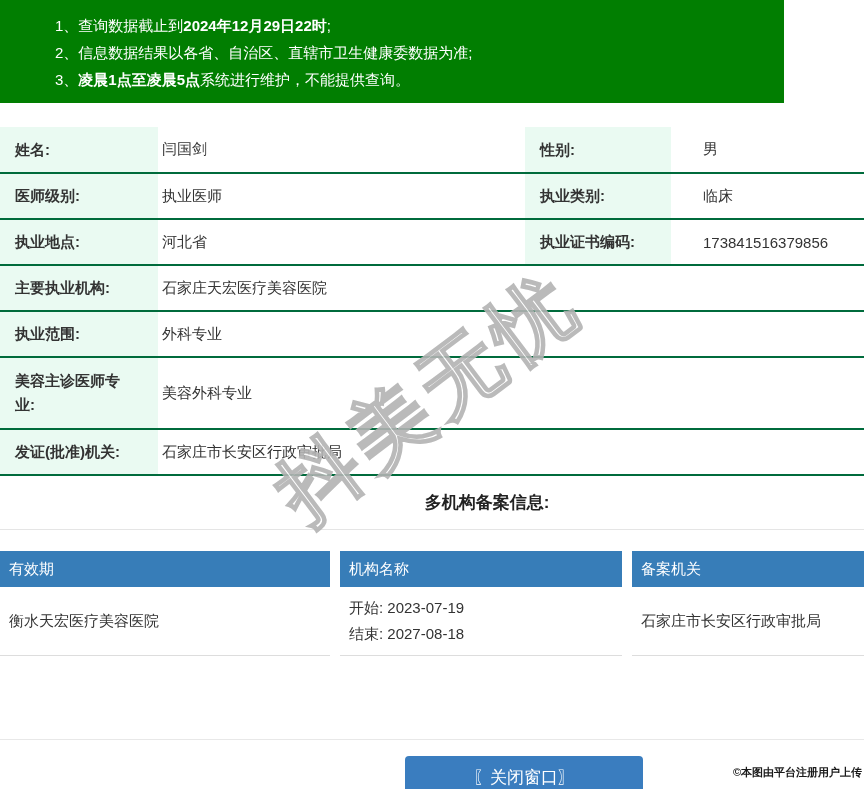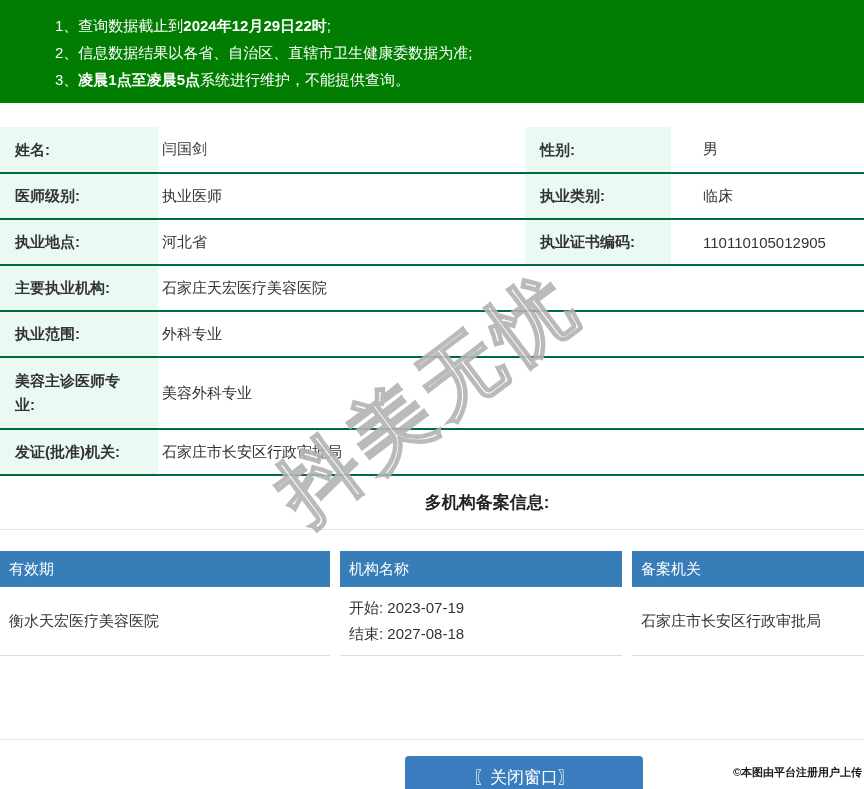--- a/index.html
+++ b/index.html
@@ -9,21 +9,21 @@
     width: 864px;
     height: 789px;
     background: #fff;
     overflow: hidden;
     font-family: "Liberation Sans", sans-serif;
     color: #333;
   }
 
   
   .notice {
-    width: 864px;
+    width: 784px;
     height: 103px;
     background: #017e01;
     color: #fff;
     font-size: 15px;
     padding: 12px 0 0 55px;
   }
   .notice-line { line-height: 27px; white-space: nowrap; }
   .notice-line b { font-weight: bold; }
 
   
@@ -156,21 +156,21 @@
     <div class="cell val2">男</div>
 
     <div class="cell lbl">医师级别:</div>
     <div class="cell val">执业医师</div>
     <div class="cell lbl">执业类别:</div>
     <div class="cell val2">临床</div>
 
     <div class="cell lbl">执业地点:</div>
     <div class="cell val">河北省</div>
     <div class="cell lbl">执业证书编码:</div>
-    <div class="cell val2">110110105012905</div>
+    <div class="cell val2">173841516379856</div>
 
     <div class="cell lbl">主要执业机构:</div>
     <div class="cell val span3">石家庄天宏医疗美容医院</div>
 
     <div class="cell lbl">执业范围:</div>
     <div class="cell val span3">外科专业</div>
 
     <div class="cell lbl">美容主诊医师专业:</div>
     <div class="cell val span3">美容外科专业</div>
 

